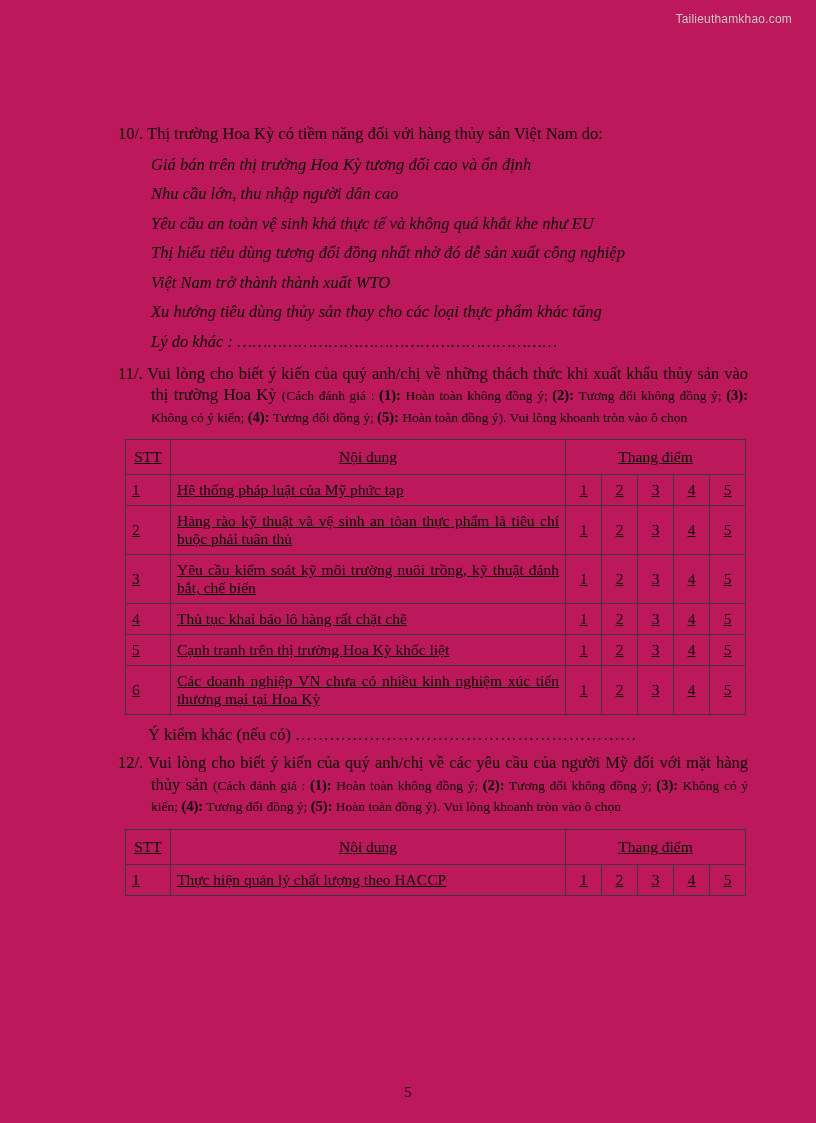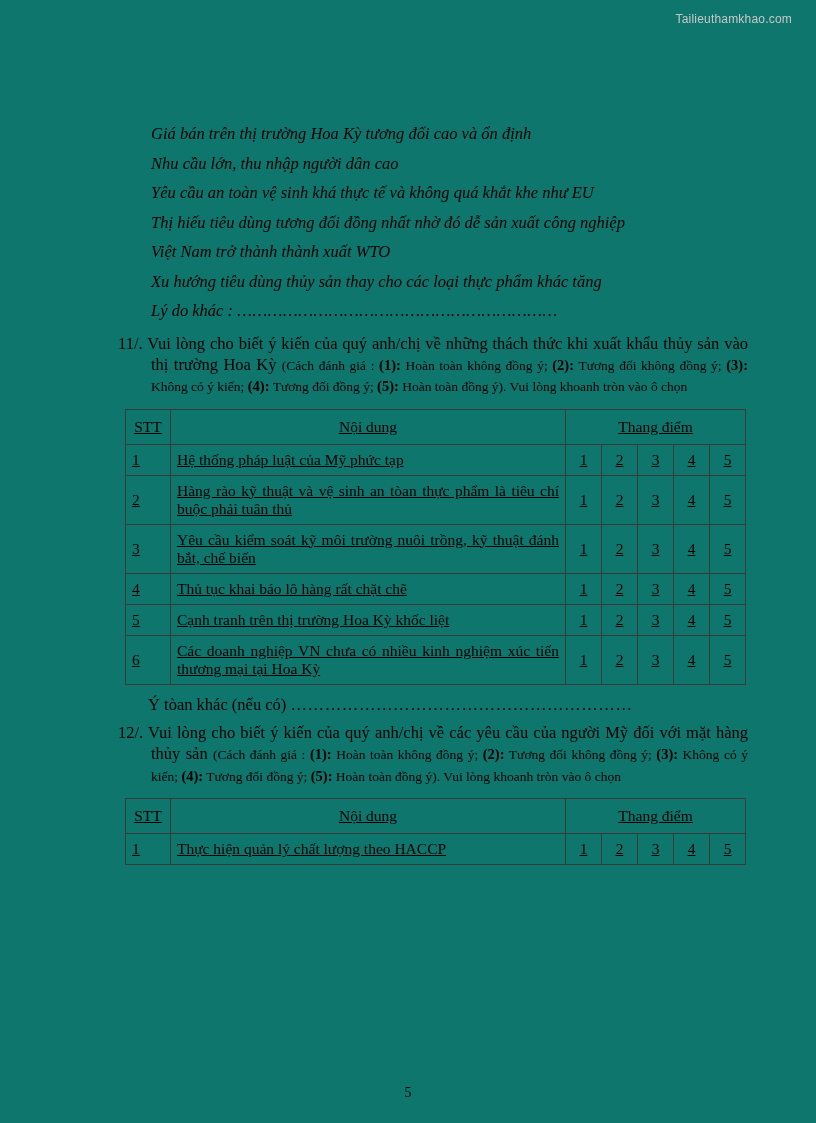--- a/index.html
+++ b/index.html
@@ -12,21 +12,21 @@
     height: 1123px;
     position: relative;
     font-family: "Liberation Serif", "DejaVu Serif", serif;
     color: #000000;
     overflow: hidden;
   }
 
   .page {
     position: absolute;
     inset: 0;
-    background: #0f766e;
+    background: #be185d;
   }
 
   .watermark {
     position: absolute;
     top: 12px;
     right: 24px;
     font-family: "Liberation Sans", sans-serif;
     font-size: 12px;
     color: #c8c8c8;
     letter-spacing: 0.2px;
@@ -132,20 +132,24 @@
 </head>
 <body>
 
 <div class="page">
 
   <div class="watermark">Tailieuthamkhao.com</div>
 
   <div class="content">
 
     <div>
+      <div class="q10-head">
+        <span>10/.</span>
+        <span>Thị trường Hoa Kỳ có tiềm năng đối với hàng thủy sản Việt Nam do:</span>
+      </div>
       <div class="q10-opts">
         <div class="q-line">Giá bán trên thị trường Hoa Kỳ tương đối cao và ổn định</div>
         <div class="q-line">Nhu cầu lớn, thu nhập người dân cao</div>
         <div class="q-line">Yêu cầu an toàn vệ sinh khá thực tế và không quá khắt khe như EU</div>
         <div class="q-line">Thị hiếu tiêu dùng tương đối đồng nhất nhờ đó dễ sản xuất công nghiệp</div>
         <div class="q-line">Việt Nam trở thành thành xuất WTO</div>
         <div class="q-line">Xu hướng tiêu dùng thủy sản thay cho các loại thực phẩm khác tăng</div>
         <div class="q-line">
           <span>Lý do khác : </span><span class="dots-inline">………………………………………………………</span>
         </div>
@@ -225,21 +229,21 @@
           <td class="col-score">1</td>
           <td class="col-score">2</td>
           <td class="col-score">3</td>
           <td class="col-score">4</td>
           <td class="col-score">5</td>
         </tr>
       </tbody>
     </table>
 
     <div class="after-table">
-      <span>Ý tòan khác (nếu có) </span><span class="dots-inline">……………………………………………………</span>
+      <span>Ý kiểm khác (nếu có) </span><span class="dots-inline">……………………………………………………</span>
     </div>
 
     <div class="q-block">
       <span class="q-body"><span>12/.</span>
         <span>Vui lòng cho biết ý kiến của quý anh/chị về các yêu cầu của người Mỹ đối với mặt hàng thủy sản </span><span class="small">(Cách đánh giá : </span><span class="scale-num">(1):</span><span class="small"> Hoàn toàn không đồng ý; </span><span class="scale-num">(2):</span><span class="small"> Tương đối không đồng ý; </span><span class="scale-num">(3):</span><span class="small"> Không có ý kiến; </span><span class="scale-num">(4):</span><span class="small"> Tương đối đồng ý; </span><span class="scale-num">(5):</span><span class="small"> Hoàn toàn đồng ý). </span><span class="small">Vui lòng khoanh tròn vào ô chọn</span>
       </span>
     </div>
 
     <table class="survey">
       <colgroup>

